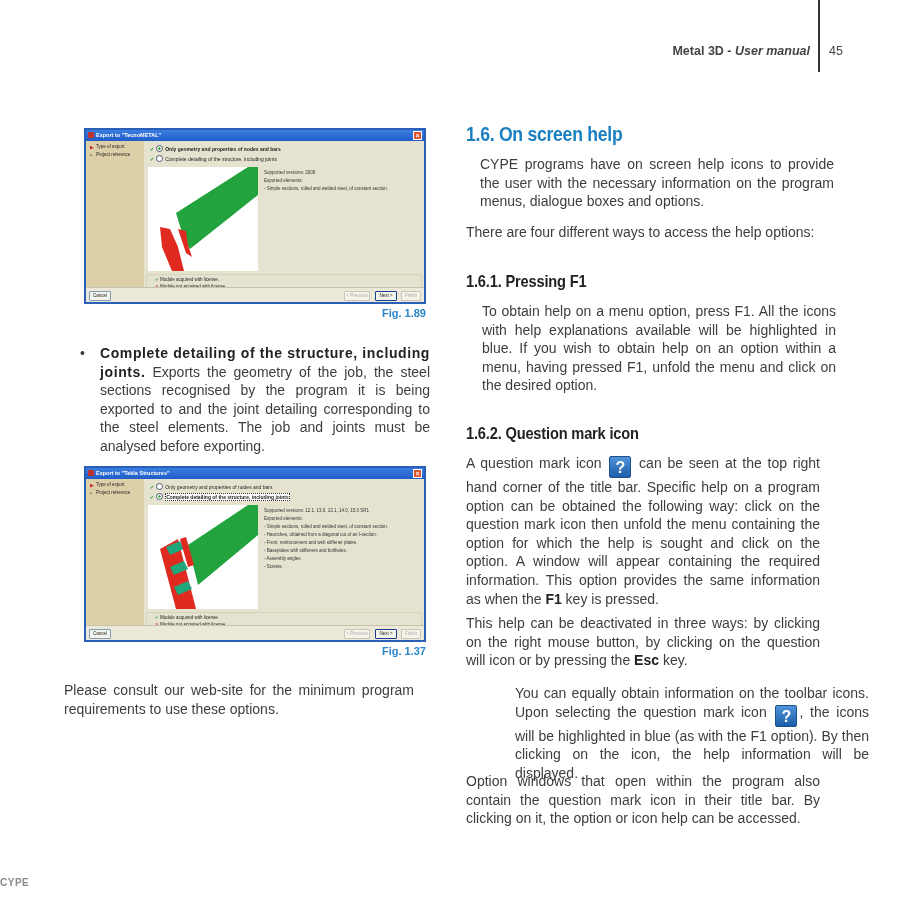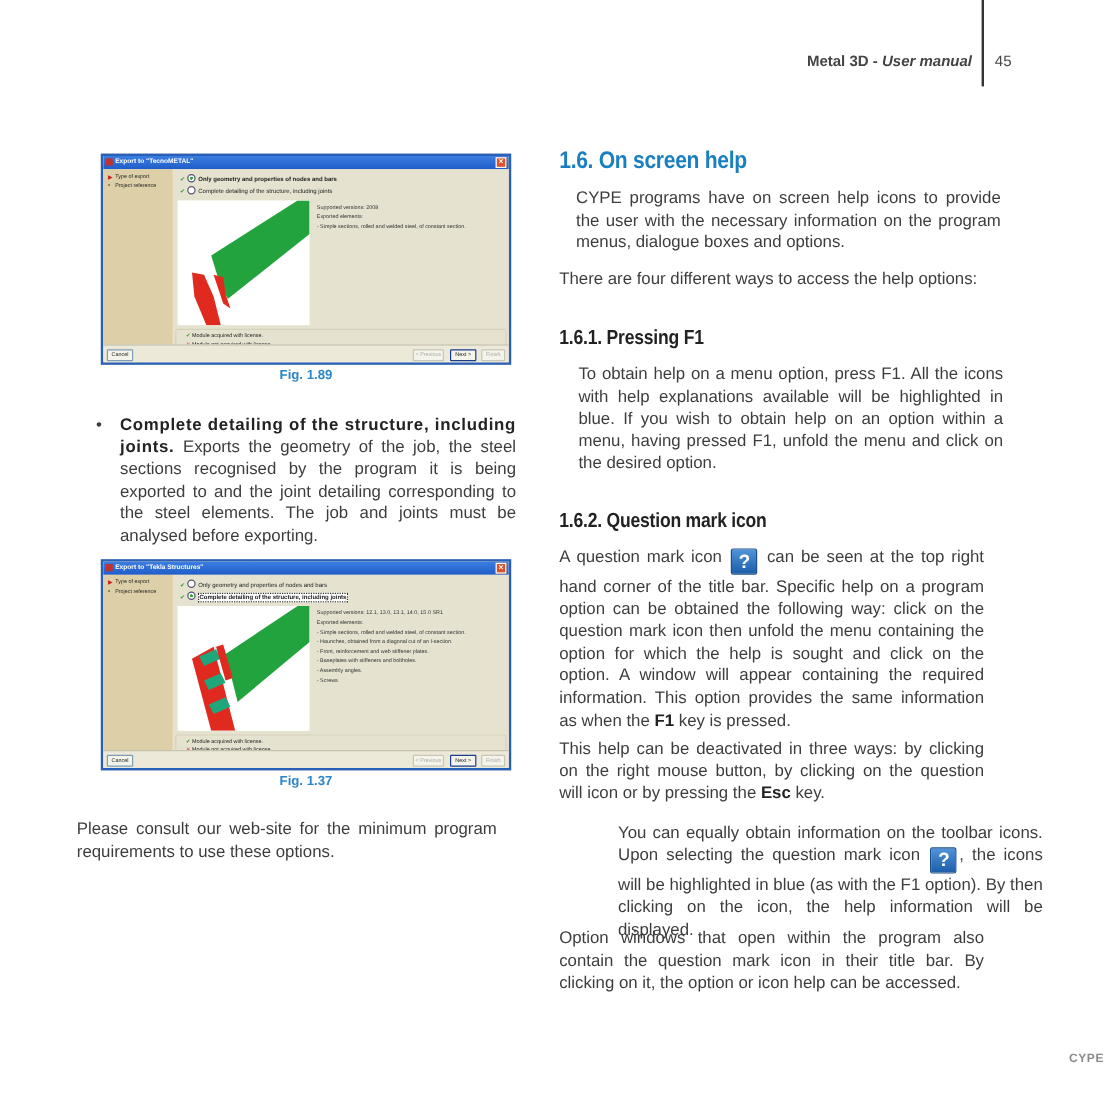--- a/index.html
+++ b/index.html
@@ -10,21 +10,21 @@
   
   .hdr-title { right:110px; top:44px; font-size:12.5px; color:#444; white-space:nowrap;font-weight:bold; }
   .hdr-title i { font-style:italic; }
   .hdr-rule { left:818px; top:0; width:2px; height:72px; background:#333; }
   .hdr-page { left:829px; top:44px; font-size:12.5px; color:#444; }
 
   
   .para { font-size:14px; line-height:18.6px; color:#3d3d3d; text-align:justify; }
   .h1 { font-family:"Liberation Sans", sans-serif; font-weight:bold; font-size:20px; color:#1a7fc1; letter-spacing:-0.3px; transform:scaleX(0.88); transform-origin:left; white-space:nowrap; }
   .h2 { font-weight:bold; font-size:17px; color:#222; transform:scaleX(0.86); transform-origin:left; white-space:nowrap; letter-spacing:-0.2px; }
-  .fig-cap { font-size:11px; font-weight:bold; color:#2a86c8; text-align:center; }
+  .fig-cap { font-size:11px; font-weight:bold; color:#2a86c8; text-align:right; }
   .bold { font-weight:bold; color:#222; }
   .bullet-lead { font-weight:bold; color:#222; letter-spacing:0.6px; }
 
   .qicon { display:inline-block; width:22px; height:22px; vertical-align:-5px;
            background:linear-gradient(#4f93d9,#1d5ea8); border:1px solid #1a4f8e;
            border-radius:2px; color:#fff; font-weight:bold; font-size:16px; line-height:22px;
            text-align:center; box-sizing:border-box; margin:0 2px; }
 
   
   .dlg { background:#ece9d8; border:2px solid #2a5fb8; box-sizing:border-box; font-size:5px; color:#222; overflow:hidden; }
@@ -44,21 +44,21 @@
   .preview { position:absolute; left:4px; background:#fff; }
   .info { position:absolute; font-size:4.5px; line-height:8px; color:#333; }
   .legend { position:absolute; left:2px; right:2px; border:1px solid #d5d2bb; border-radius:2px; font-size:4.5px; }
   .legend div { padding:2px 0 0 8px; }
   .legend .g { color:#2a9a2a; } .legend .r { color:#d33; }
   .dlg-foot { position:absolute; left:0; right:0; bottom:0; height:14px; background:#ece9d8; border-top:1px solid #c5c2b0; }
   .btn { position:absolute; top:3px; height:8px; font-size:4.5px; line-height:8px; text-align:center; border:1px solid #7f9db9; background:#f5f4ea; border-radius:1px; }
   .btn.dis { color:#aaa; border-color:#c8c6b8; }
   .btn.def { border:1px solid #1a3d8f; }
 
-  .footer { left:0; width:920px; top:877px; text-align:right; font-size:10px; font-weight:bold; color:#8a8a8a; letter-spacing:0.5px; }
+  .footer { left:0; width:920px; top:877px; text-align:left; font-size:10px; font-weight:bold; color:#8a8a8a; letter-spacing:0.5px; }
 </style>
 </head>
 <body>
 
 <div class="abs hdr-title"><span>Metal 3D - </span><i>User manual</i></div>
 <div class="abs hdr-rule"></div>
 <div class="abs hdr-page">45</div>
 
 <div class="abs dlg" style="left:84px; top:128px; width:342px; height:176px;">
   <div class="dlg-title">

